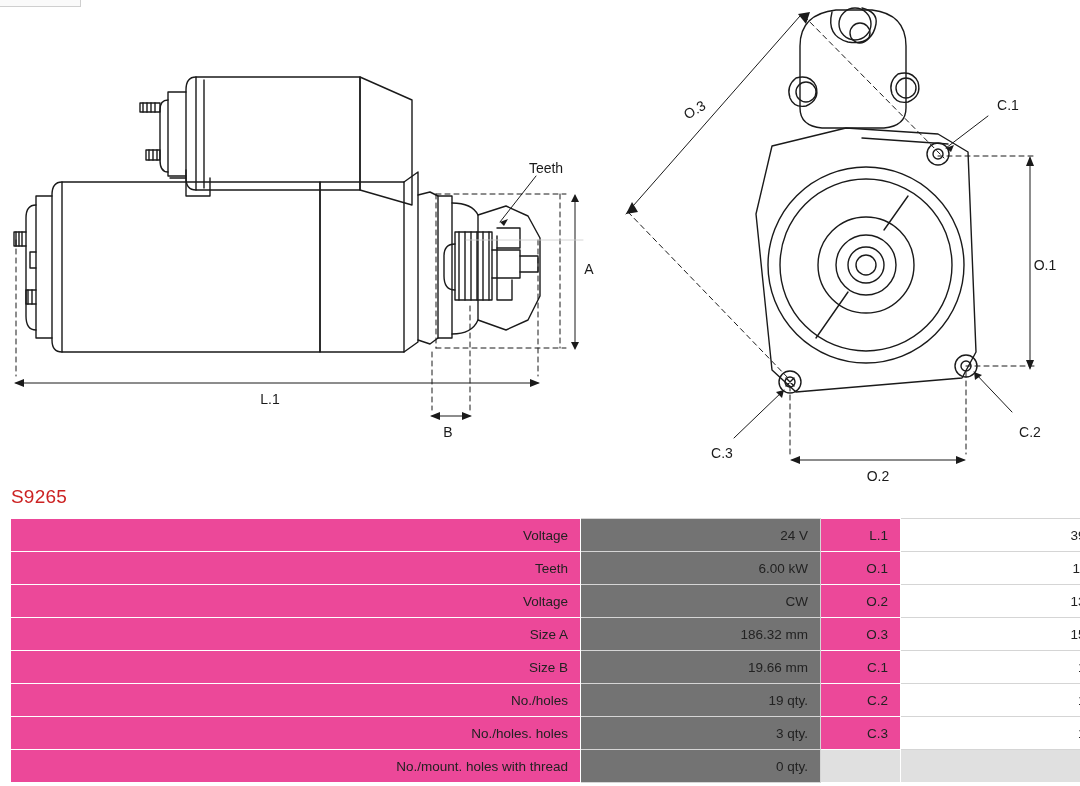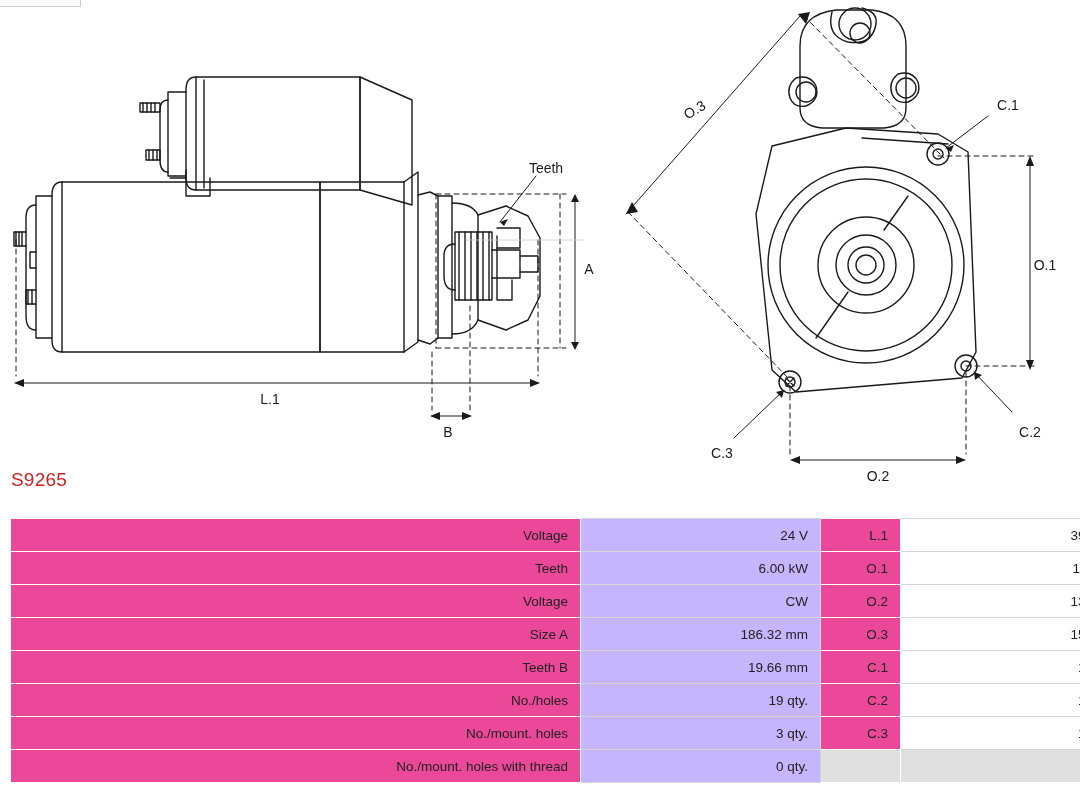--- a/index.html
+++ b/index.html
@@ -26,21 +26,21 @@
     top: 0;
     width: 1080px;
     height: 490px;
   }
   .drawing-area svg {
     display: block;
   }
   .part-number {
     position: absolute;
     left: 11px;
-    top: 469px;
+    top: 486px;
     font-size: 19px;
     color: #cc2222;
     font-family: "Liberation Sans", sans-serif;
     letter-spacing: 0.2px;
   }
   .spec-table {
     position: absolute;
     left: 10px;
     top: 518px;
     width: 1060px;
@@ -56,21 +56,21 @@
     vertical-align: middle;
     white-space: nowrap;
     overflow: hidden;
   }
   .spec-table td.label {
     text-align: right;
     width: 545px;
   }
   .spec-table td.value {
     text-align: right;
-    background: #c4b5fd;
+    background: #737373;
     border: 1px solid #d5d5d5;
     width: 215px;
   }
   .spec-table td.label2 {
     text-align: right;
     width: 55px;
   }
   .spec-table td.value2 {
     text-align: right;
     background: #ffffff;
@@ -280,33 +280,33 @@
         <td class="label2">O.2</td>
         <td class="value2">134.00 mm</td>
       </tr>
       <tr>
         <td class="label">Size A</td>
         <td class="value">186.32 mm</td>
         <td class="label2">O.3</td>
         <td class="value2">154.00 mm</td>
       </tr>
       <tr>
-        <td class="label">Teeth B</td>
+        <td class="label">Size B</td>
         <td class="value">19.66 mm</td>
         <td class="label2">C.1</td>
         <td class="value2">14.50 mm</td>
       </tr>
       <tr>
         <td class="label">No./holes</td>
         <td class="value">19 qty.</td>
         <td class="label2">C.2</td>
         <td class="value2">14.50 mm</td>
       </tr>
       <tr>
-        <td class="label">No./mount. holes</td>
+        <td class="label">No./holes. holes</td>
         <td class="value">3 qty.</td>
         <td class="label2">C.3</td>
         <td class="value2">14.50 mm</td>
       </tr>
       <tr class="last">
         <td class="label">No./mount. holes with thread</td>
         <td class="value">0 qty.</td>
         <td class="label2"></td>
         <td class="value2"></td>
       </tr>

